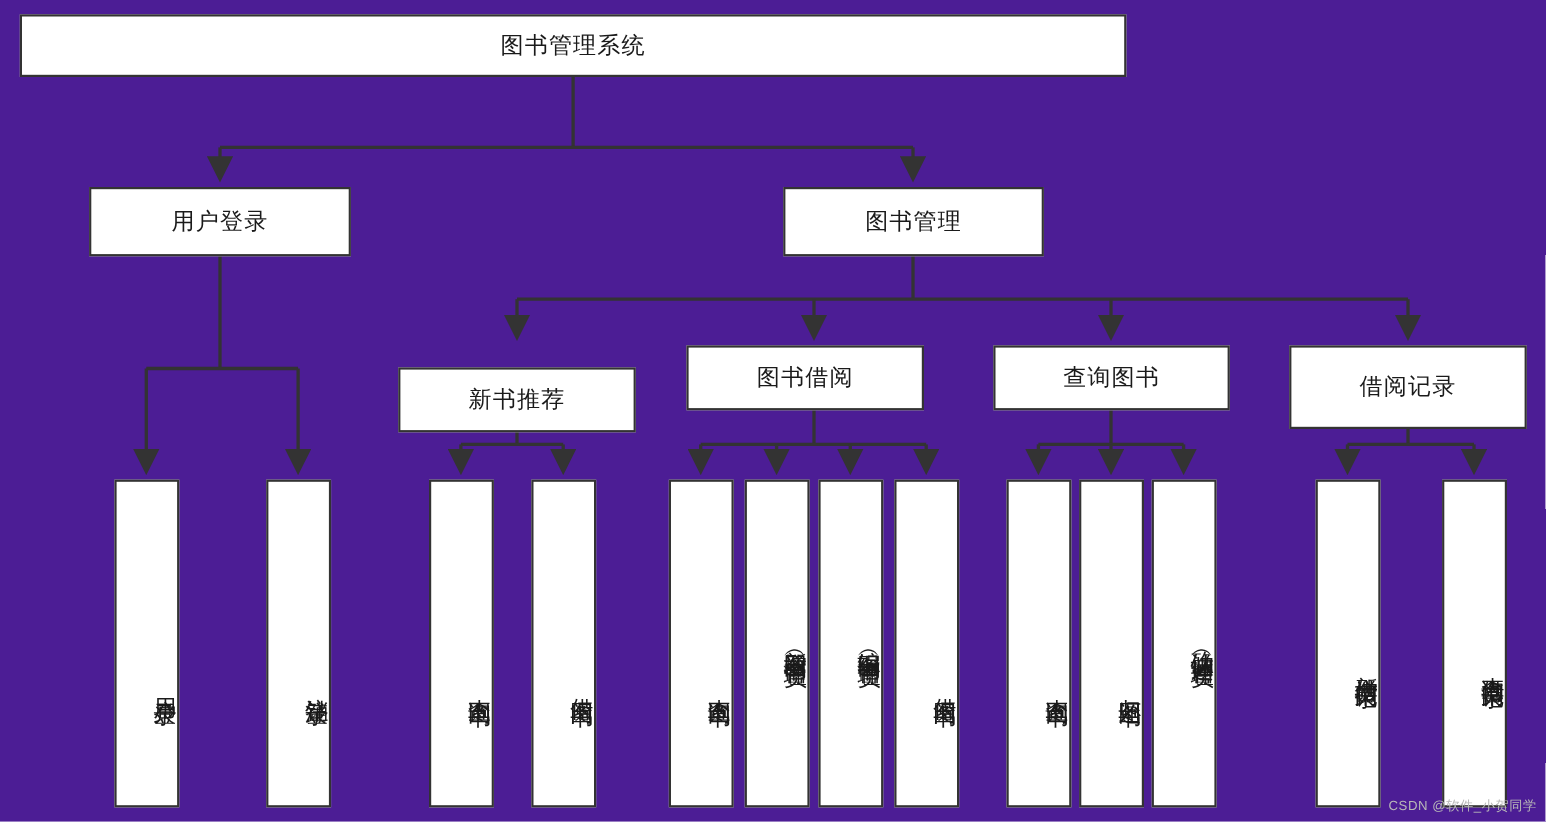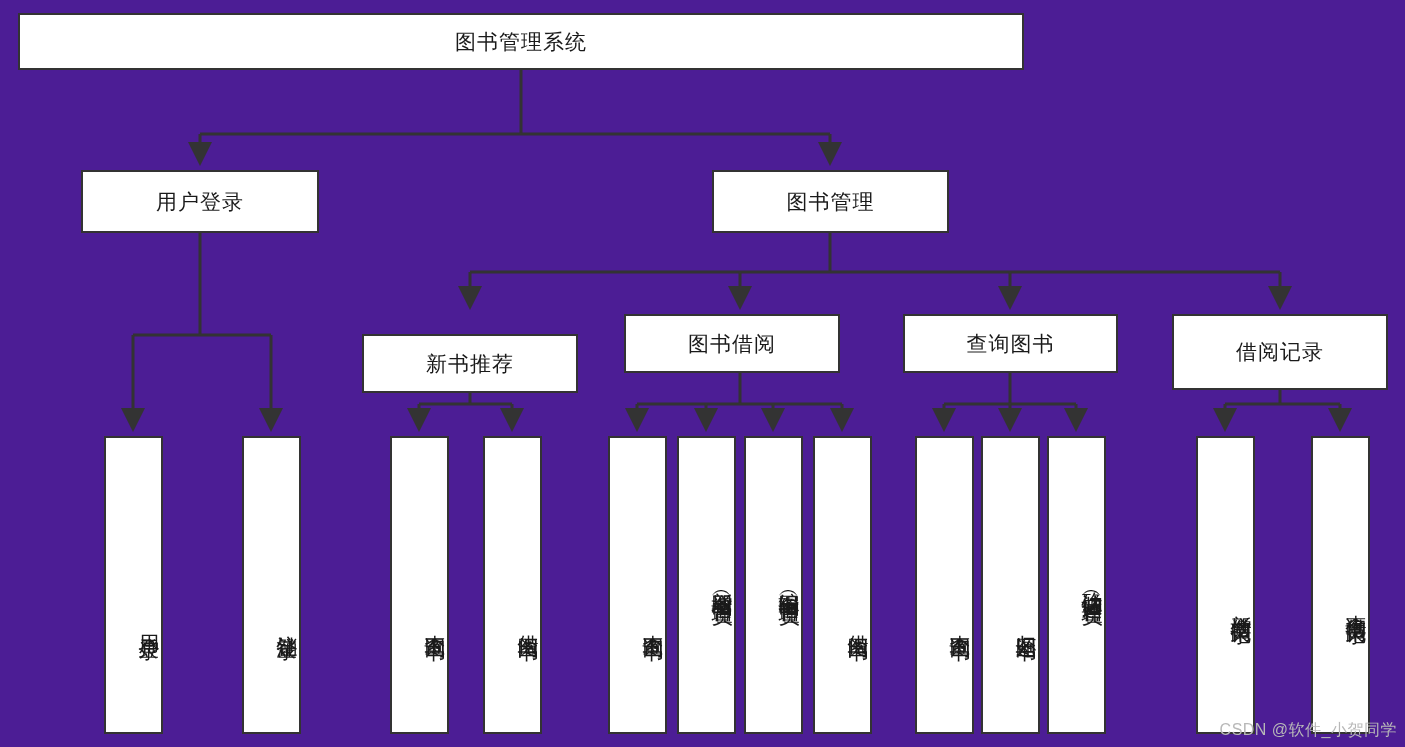--- a/index.html
+++ b/index.html
@@ -58,21 +58,21 @@
     display: block;
     white-space: pre-line;
   }
   .node.vert .node-label {
     white-space: normal;
   }
   #watermark {
     position: absolute;
     right: 8px;
     bottom: 6px;
-    font-size: 16px;
+    font-size: 12px;
     color: #b8b8b8;
     letter-spacing: 0.5px;
     user-select: none;
   }
 </style>
 </head>
 <body>
 
 <div id="diagram-root">
 

